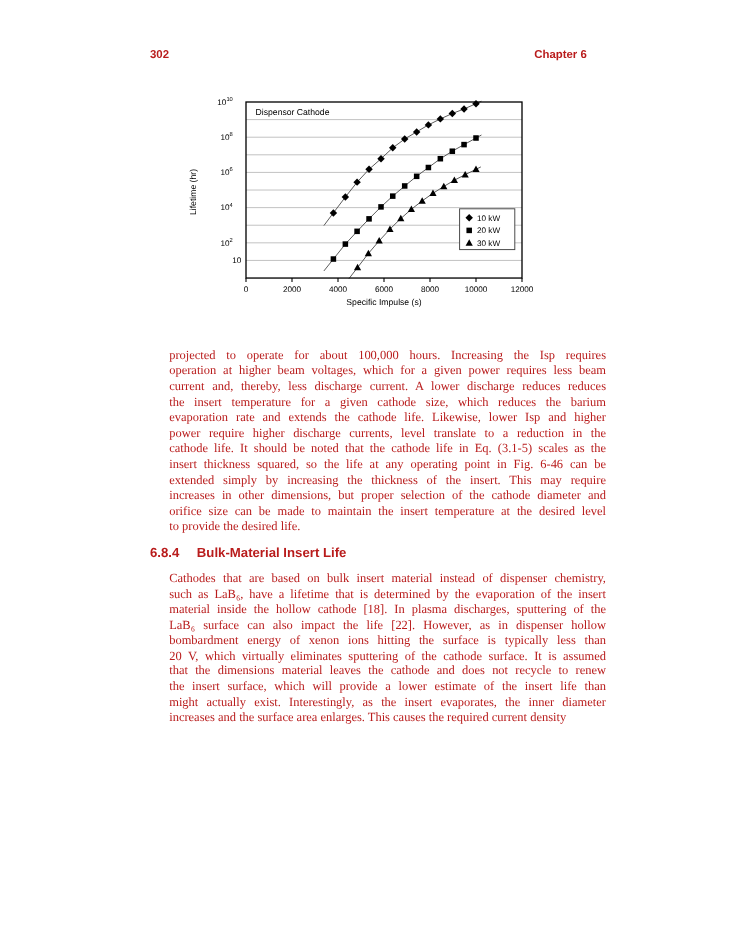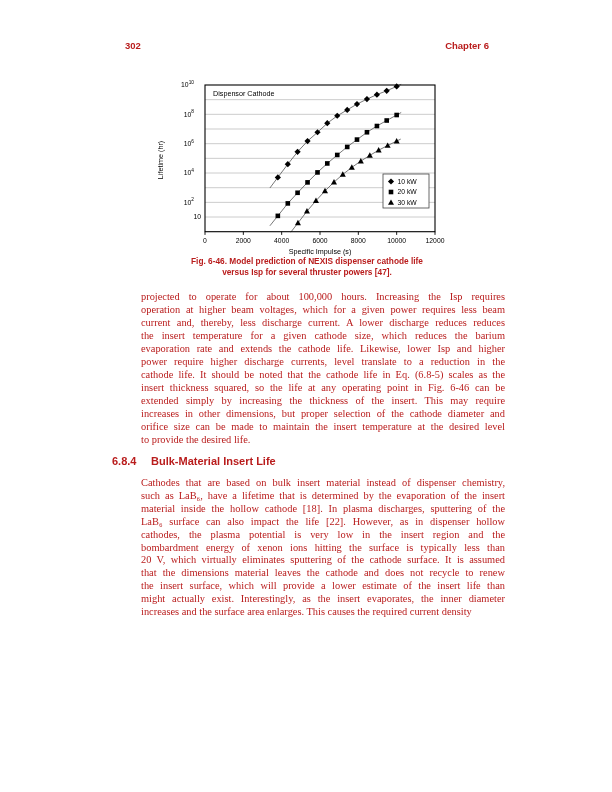--- a/index.html
+++ b/index.html
@@ -23,21 +23,21 @@
   }
   .body-par {
     position:absolute; left:141px; width:364px;
     font-size:10.4px; line-height:13px;
   }
   .par-1 { top:290px; }
   .par-2 { top:477px; line-height:12.9px; }
   .tline { text-align:justify; text-align-last:justify; white-space:nowrap; }
   .tline.tlast { text-align-last:left; }
   .section-heading {
-    position:absolute; top:455px; left:112px; width:364px;
+    position:absolute; top:455px; left:125px; width:364px;
     font-family:"Liberation Sans","DejaVu Sans",sans-serif;
     font-size:11px; font-weight:bold;
   }
   .section-heading .sec-num { display:inline-block; min-width:39px; }
 </style>
 </head>
 <body>
 
 <div class="page">
 
@@ -136,50 +136,45 @@
         <rect x="383" y="174" width="46" height="34" fill="#fff" stroke="#444" stroke-width="0.8"></rect>
         <path d="M 391 178.4 L 394.1 181.5 L 391 184.6 L 387.9 181.5 Z" fill="#000000"></path>
         <text x="397.5" y="183.9" font-family="&quot;Liberation Sans&quot;,&quot;DejaVu Sans&quot;,sans-serif" font-size="6.8px">10 kW</text>
         <rect x="388.7" y="189.7" width="4.6" height="4.6" fill="#000000"></rect>
         <text x="397.5" y="194.4" font-family="&quot;Liberation Sans&quot;,&quot;DejaVu Sans&quot;,sans-serif" font-size="6.8px">20 kW</text>
         <path d="M 391 199.4 L 394 204.8 L 388 204.8 Z" fill="#000000"></path>
         <text x="397.5" y="204.9" font-family="&quot;Liberation Sans&quot;,&quot;DejaVu Sans&quot;,sans-serif" font-size="6.8px">30 kW</text>
       </g>
     </svg>
 
-  <div class="figure-caption">
-    <div>Fig. 6-46. Model prediction of NEXIS dispenser cathode life</div>
-    <div>versus Isp for several thruster powers [47].</div>
-  </div>
 
   <div class="body-par par-1">
       <div class="tline">projected to operate for about 100,000 hours. Increasing the Isp requires</div>
       <div class="tline">operation at higher beam voltages, which for a given power requires less beam</div>
       <div class="tline">current and, thereby, less discharge current. A lower discharge reduces reduces</div>
       <div class="tline">the insert temperature for a given cathode size, which reduces the barium</div>
       <div class="tline">evaporation rate and extends the cathode life. Likewise, lower Isp and higher</div>
       <div class="tline">power require higher discharge currents, level translate to a reduction in the</div>
-      <div class="tline">cathode life. It should be noted that the cathode life in Eq. (6.8-5) scales as the</div>
+      <div class="tline">cathode life. It should be noted that the cathode life in Eq. (3.1-5) scales as the</div>
       <div class="tline">insert thickness squared, so the life at any operating point in Fig. 6-46 can be</div>
       <div class="tline">extended simply by increasing the thickness of the insert. This may require</div>
       <div class="tline">increases in other dimensions, but proper selection of the cathode diameter and</div>
       <div class="tline">orifice size can be made to maintain the insert temperature at the desired level</div>
       <div class="tline tlast">to provide the desired life.</div>
     </div>
 
   <div class="section-heading">
     <span class="sec-num">6.8.4</span><span>Bulk-Material Insert Life</span>
   </div>
 
   <div class="body-par par-2">
       <div class="tline">Cathodes that are based on bulk insert material instead of dispenser chemistry,</div>
       <div class="tline">such as LaB₆, have a lifetime that is determined by the evaporation of the insert</div>
       <div class="tline">material inside the hollow cathode [18]. In plasma discharges, sputtering of the</div>
       <div class="tline">LaB₆ surface can also impact the life [22]. However, as in dispenser hollow</div>
-      <div class="tline">cathodes, the plasma potential is very low in the insert region and the</div>
       <div class="tline">bombardment energy of xenon ions hitting the surface is typically less than</div>
       <div class="tline">20 V, which virtually eliminates sputtering of the cathode surface. It is assumed</div>
       <div class="tline">that the dimensions material leaves the cathode and does not recycle to renew</div>
       <div class="tline">the insert surface, which will provide a lower estimate of the insert life than</div>
       <div class="tline">might actually exist. Interestingly, as the insert evaporates, the inner diameter</div>
       <div class="tline tlast">increases and the surface area enlarges. This causes the required current density</div>
     </div>
 
 </div>
 

